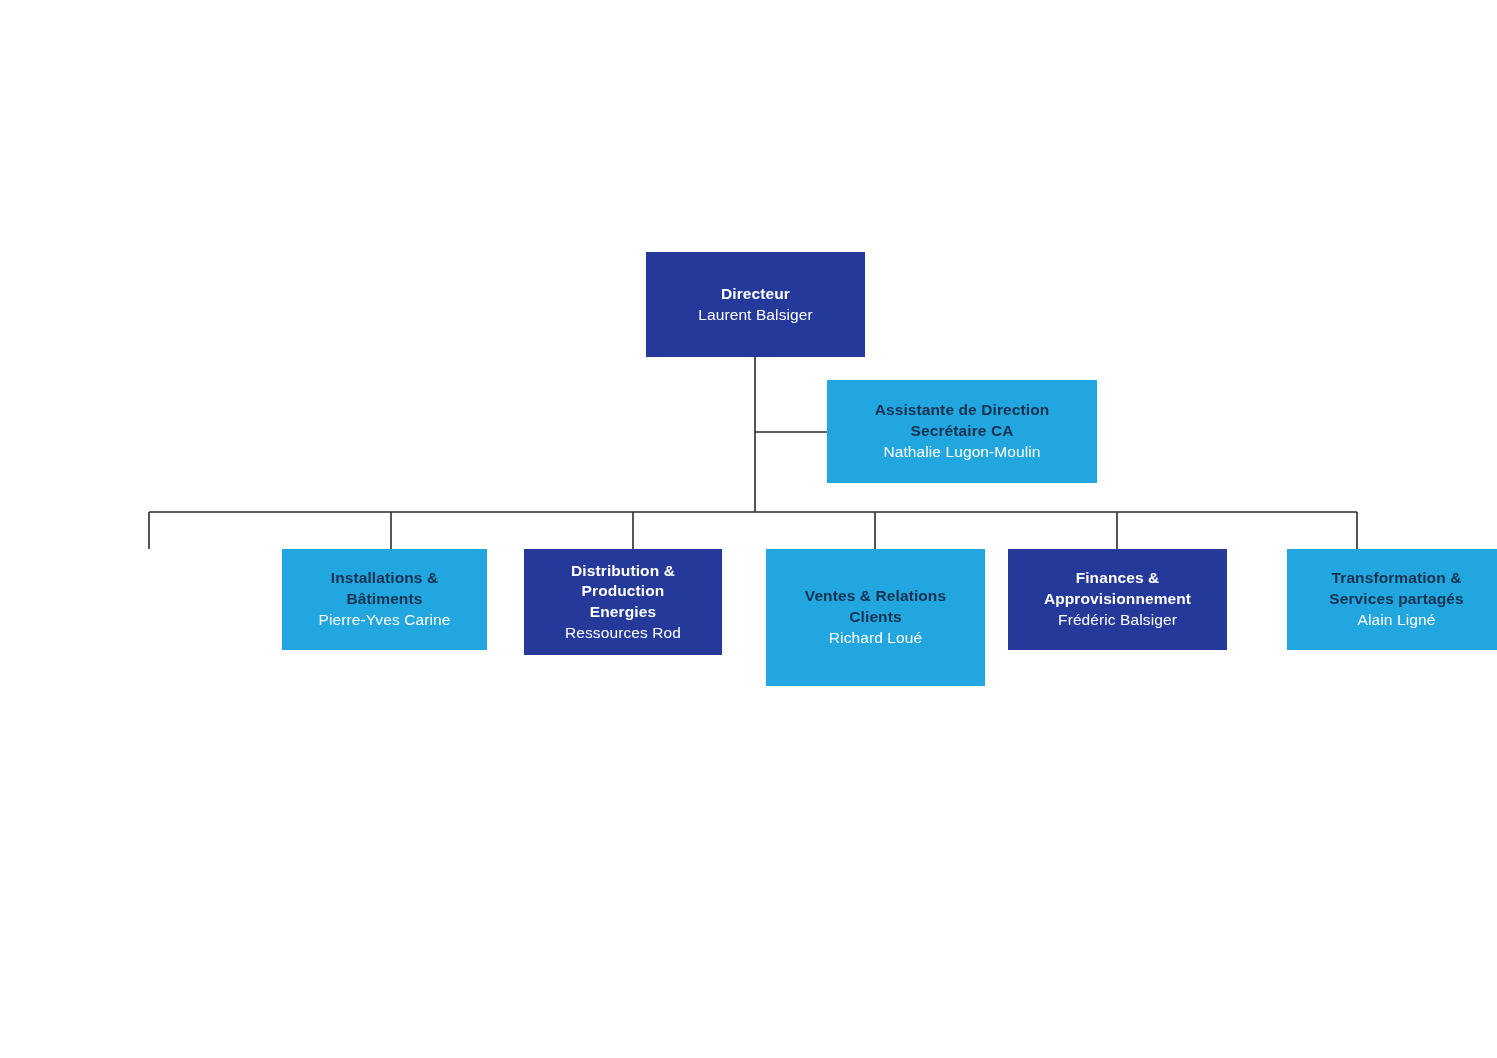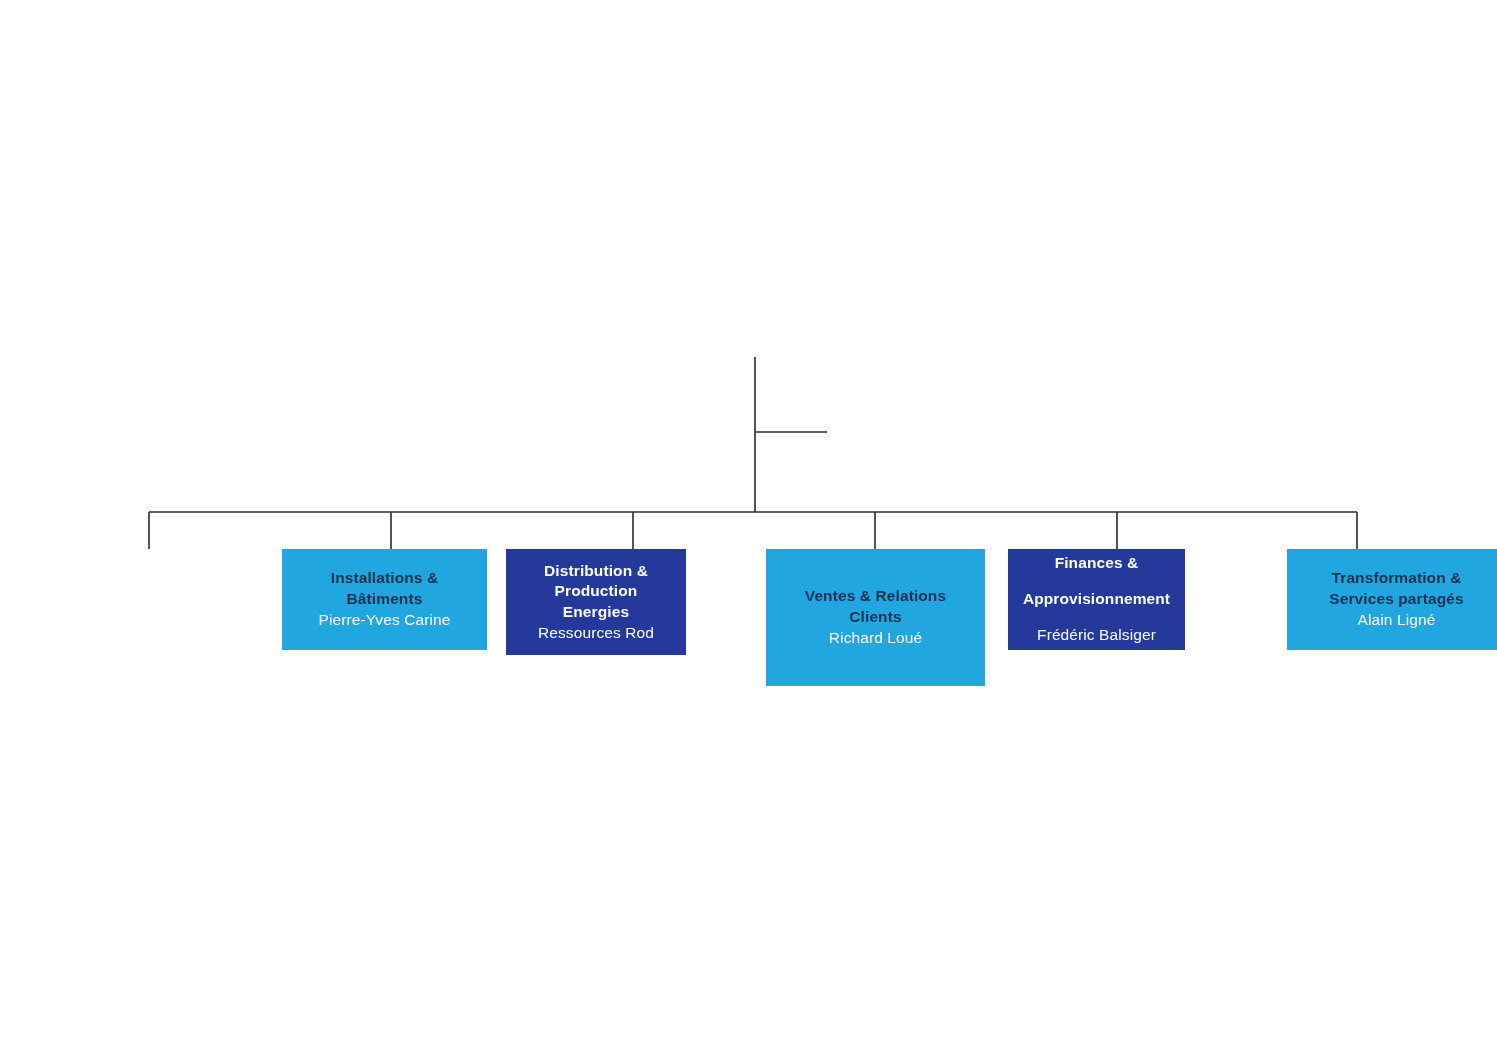--- a/index.html
+++ b/index.html
@@ -81,43 +81,52 @@
     <line x1="149" y1="512" x2="1357" y2="512" stroke="#2b2b2b" stroke-width="1.6"></line>
 
     <line x1="149" y1="512" x2="149" y2="549" stroke="#2b2b2b" stroke-width="1.6"></line>
     <line x1="391" y1="512" x2="391" y2="549" stroke="#2b2b2b" stroke-width="1.6"></line>
     <line x1="633" y1="512" x2="633" y2="549" stroke="#2b2b2b" stroke-width="1.6"></line>
     <line x1="875" y1="512" x2="875" y2="549" stroke="#2b2b2b" stroke-width="1.6"></line>
     <line x1="1117" y1="512" x2="1117" y2="549" stroke="#2b2b2b" stroke-width="1.6"></line>
     <line x1="1357" y1="512" x2="1357" y2="549" stroke="#2b2b2b" stroke-width="1.6"></line>
   </svg>
 
+  <div class="node dark" style="left:646px; top:252px; width:219px; height:105px;">
+    <div class="title">Directeur</div>
+    <div class="person">Laurent Balsiger</div>
+  </div>
 
+  <div class="node light" style="left:827px; top:380px; width:270px; height:103px;">
+    <div class="title">Assistante de Direction</div>
+    <div class="title">Secrétaire CA</div>
+    <div class="person">Nathalie Lugon-Moulin</div>
+  </div>
 
 
   <div class="node light" style="left:282px; top:549px; width:205px; height:101px;">
     <div class="title">Installations &amp;</div>
     <div class="title">Bâtiments</div>
     <div class="person">Pierre-Yves Carine</div>
   </div>
 
-  <div class="node dark" style="left:506px; top:549px; width:180px; height:106px;">
+  <div class="node dark" style="left:524px; top:549px; width:198px; height:106px;">
     <div class="title">Distribution &amp;</div>
     <div class="title">Production</div>
     <div class="title">Energies</div>
     <div class="person">Ressources Rod</div>
   </div>
 
   <div class="node light" style="left:766px; top:549px; width:219px; height:137px;">
     <div class="title">Ventes &amp; Relations</div>
     <div class="title">Clients</div>
     <div class="person">Richard Loué</div>
   </div>
 
-  <div class="node dark" style="left:1008px; top:549px; width:177px; height:101px;gap:15px;">
+  <div class="node dark" style="left:1008px; top:549px; width:219px; height:101px;">
     <div class="title">Finances &amp;</div>
     <div class="title">Approvisionnement</div>
     <div class="person">Frédéric Balsiger</div>
   </div>
 
   <div class="node light" style="left:1247px; top:549px; width:219px; height:101px;margin-left:40px;">
     <div class="title">Transformation &amp;</div>
     <div class="title">Services partagés</div>
     <div class="person">Alain Ligné</div>
   </div>

